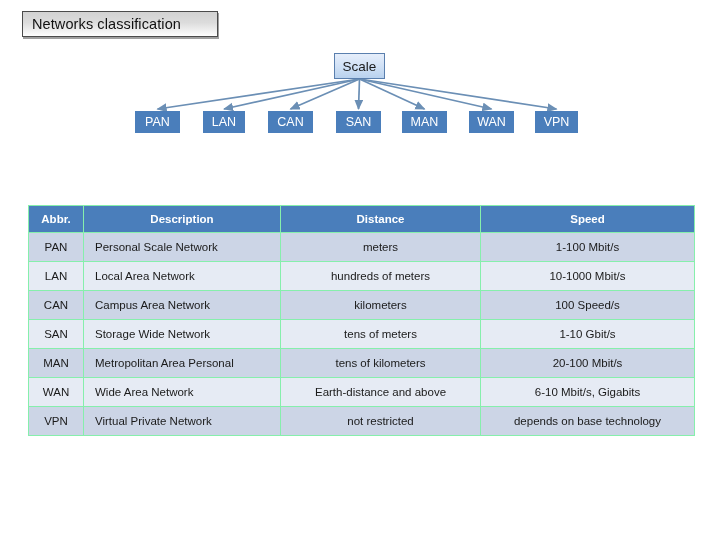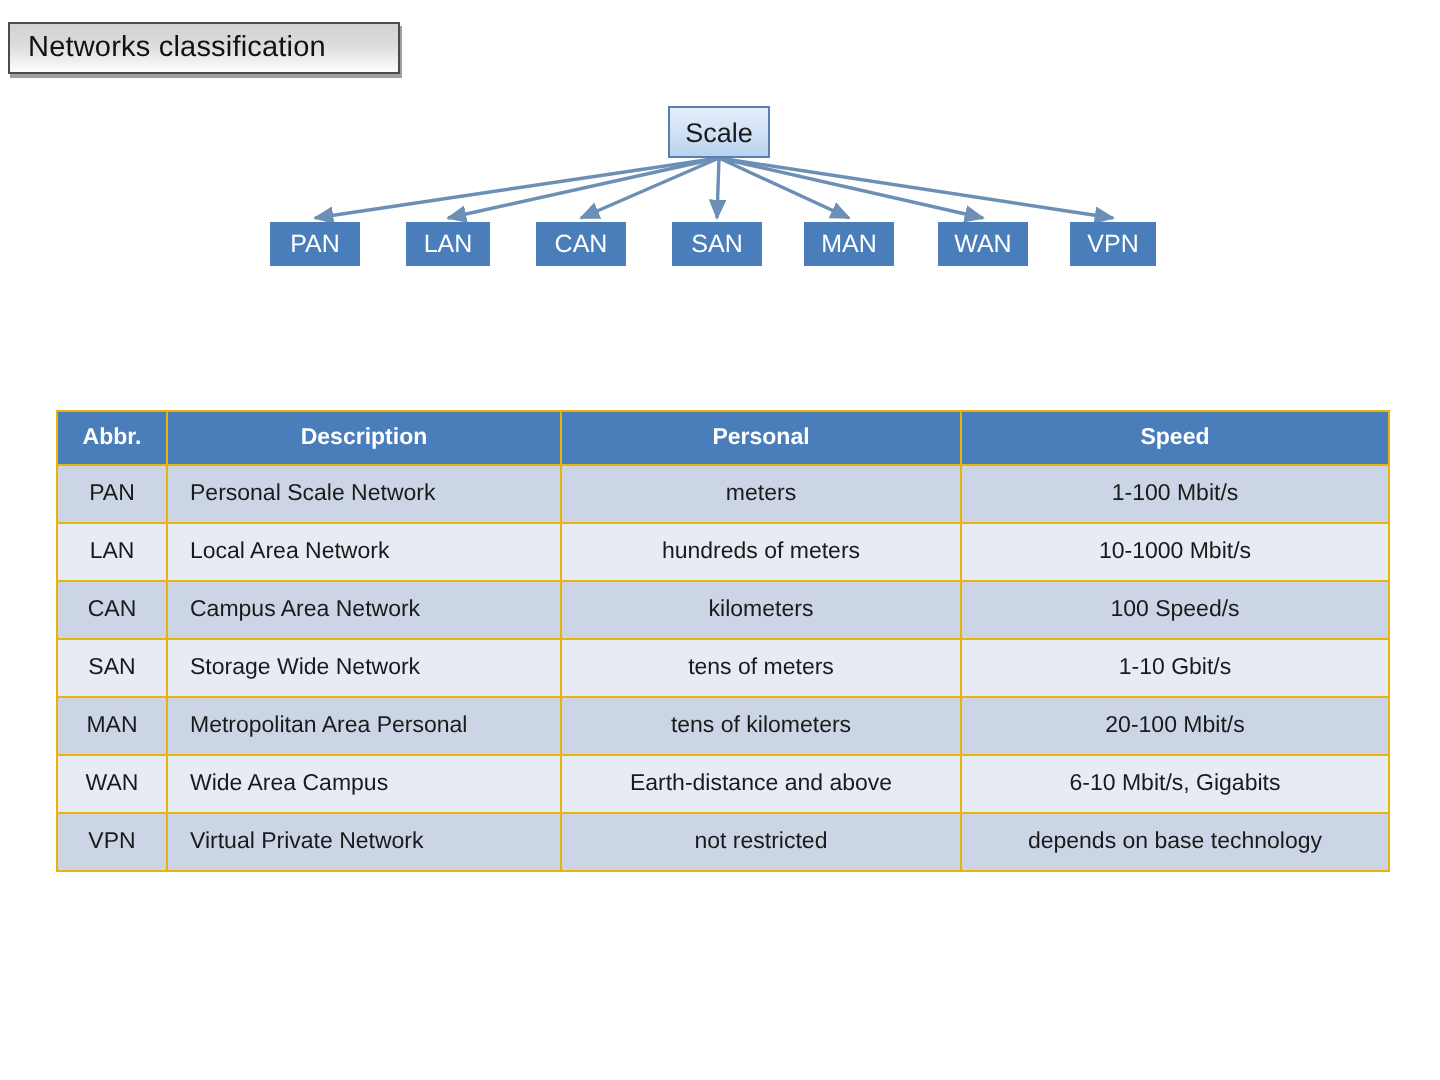--- a/index.html
+++ b/index.html
@@ -11,21 +11,21 @@
     height: 540px;
     background: #ffffff;
     font-family: "Liberation Sans", sans-serif;
     overflow: hidden;
     position: relative;
   }
 
   
   #title-plaque {
     position: absolute;
-    left: 4px;
+    left: 22px;
     top: 11px;
     width: 196px;
     height: 26px;
     box-sizing: border-box;
     border: 1px solid #4b4b4b;
     background: linear-gradient(to bottom, #d2d2d2 0%, #dcdcdc 45%, #f4f4f4 85%, #fefefe 100%);
     box-shadow: 1px 2px 0 rgba(80,80,80,0.55);
     display: flex;
     align-items: center;
     padding-left: 9px;
@@ -75,21 +75,21 @@
   }
 
   
   #info-table {
     position: absolute;
     left: 28px;
     top: 205px;
     width: 664px;
     border-collapse: separate;
     border-spacing: 1px;
-    background: #eab308;
+    background: #86efac;
     table-layout: fixed;
   }
   #info-table th, #info-table td {
     padding: 0;
     height: 28px;
     vertical-align: middle;
     font-size: 11.5px;
     color: #1a1a1a;
   }
   #info-table thead th {
@@ -168,21 +168,21 @@
   <colgroup>
     <col style="width:54px">
     <col style="width:196px">
     <col style="width:199px">
     <col style="width:213px">
   </colgroup>
   <thead>
     <tr>
       <th class="col-abbr">Abbr.</th>
       <th class="col-desc">Description</th>
-      <th class="col-dist">Personal</th>
+      <th class="col-dist">Distance</th>
       <th class="col-speed">Speed</th>
     </tr>
   </thead>
   <tbody id="table-body">
       <tr class="row-odd">
         <td class="col-abbr">PAN</td>
         <td class="col-desc">Personal Scale Network</td>
         <td class="col-dist">meters</td>
         <td class="col-speed">1-100 Mbit/s</td>
       </tr>
@@ -205,21 +205,21 @@
         <td class="col-speed">1-10 Gbit/s</td>
       </tr>
       <tr class="row-odd">
         <td class="col-abbr">MAN</td>
         <td class="col-desc">Metropolitan Area Personal</td>
         <td class="col-dist">tens of kilometers</td>
         <td class="col-speed">20-100 Mbit/s</td>
       </tr>
       <tr class="row-even">
         <td class="col-abbr">WAN</td>
-        <td class="col-desc">Wide Area Campus</td>
+        <td class="col-desc">Wide Area Network</td>
         <td class="col-dist">Earth-distance and above</td>
         <td class="col-speed">6-10 Mbit/s, Gigabits</td>
       </tr>
       <tr class="row-odd">
         <td class="col-abbr">VPN</td>
         <td class="col-desc">Virtual Private Network</td>
         <td class="col-dist">not restricted</td>
         <td class="col-speed">depends on base technology</td>
       </tr>
     </tbody>

